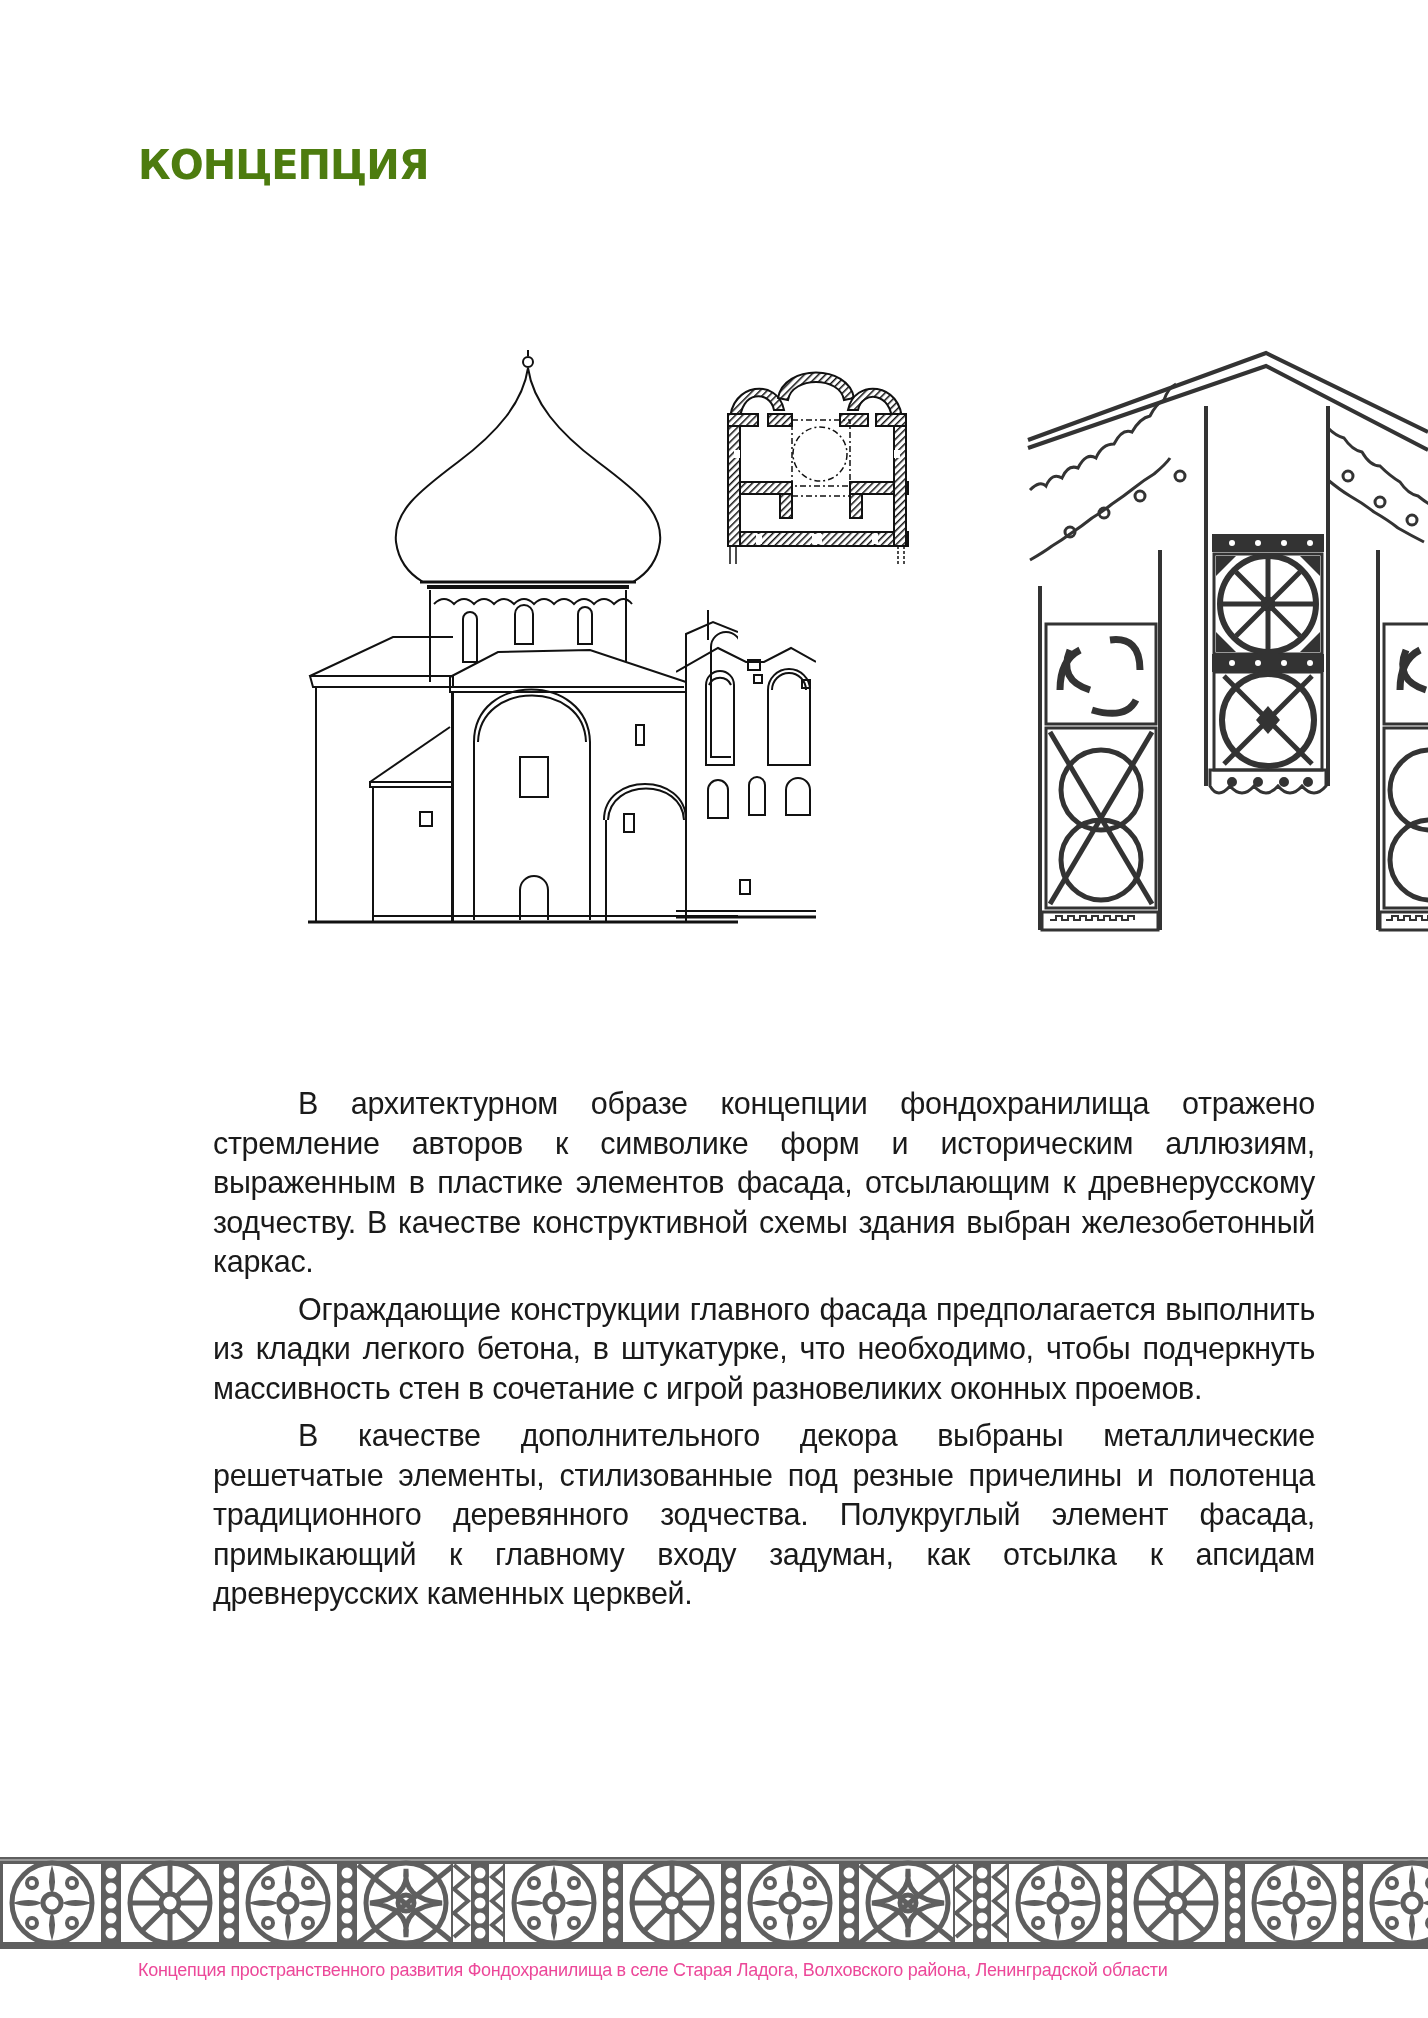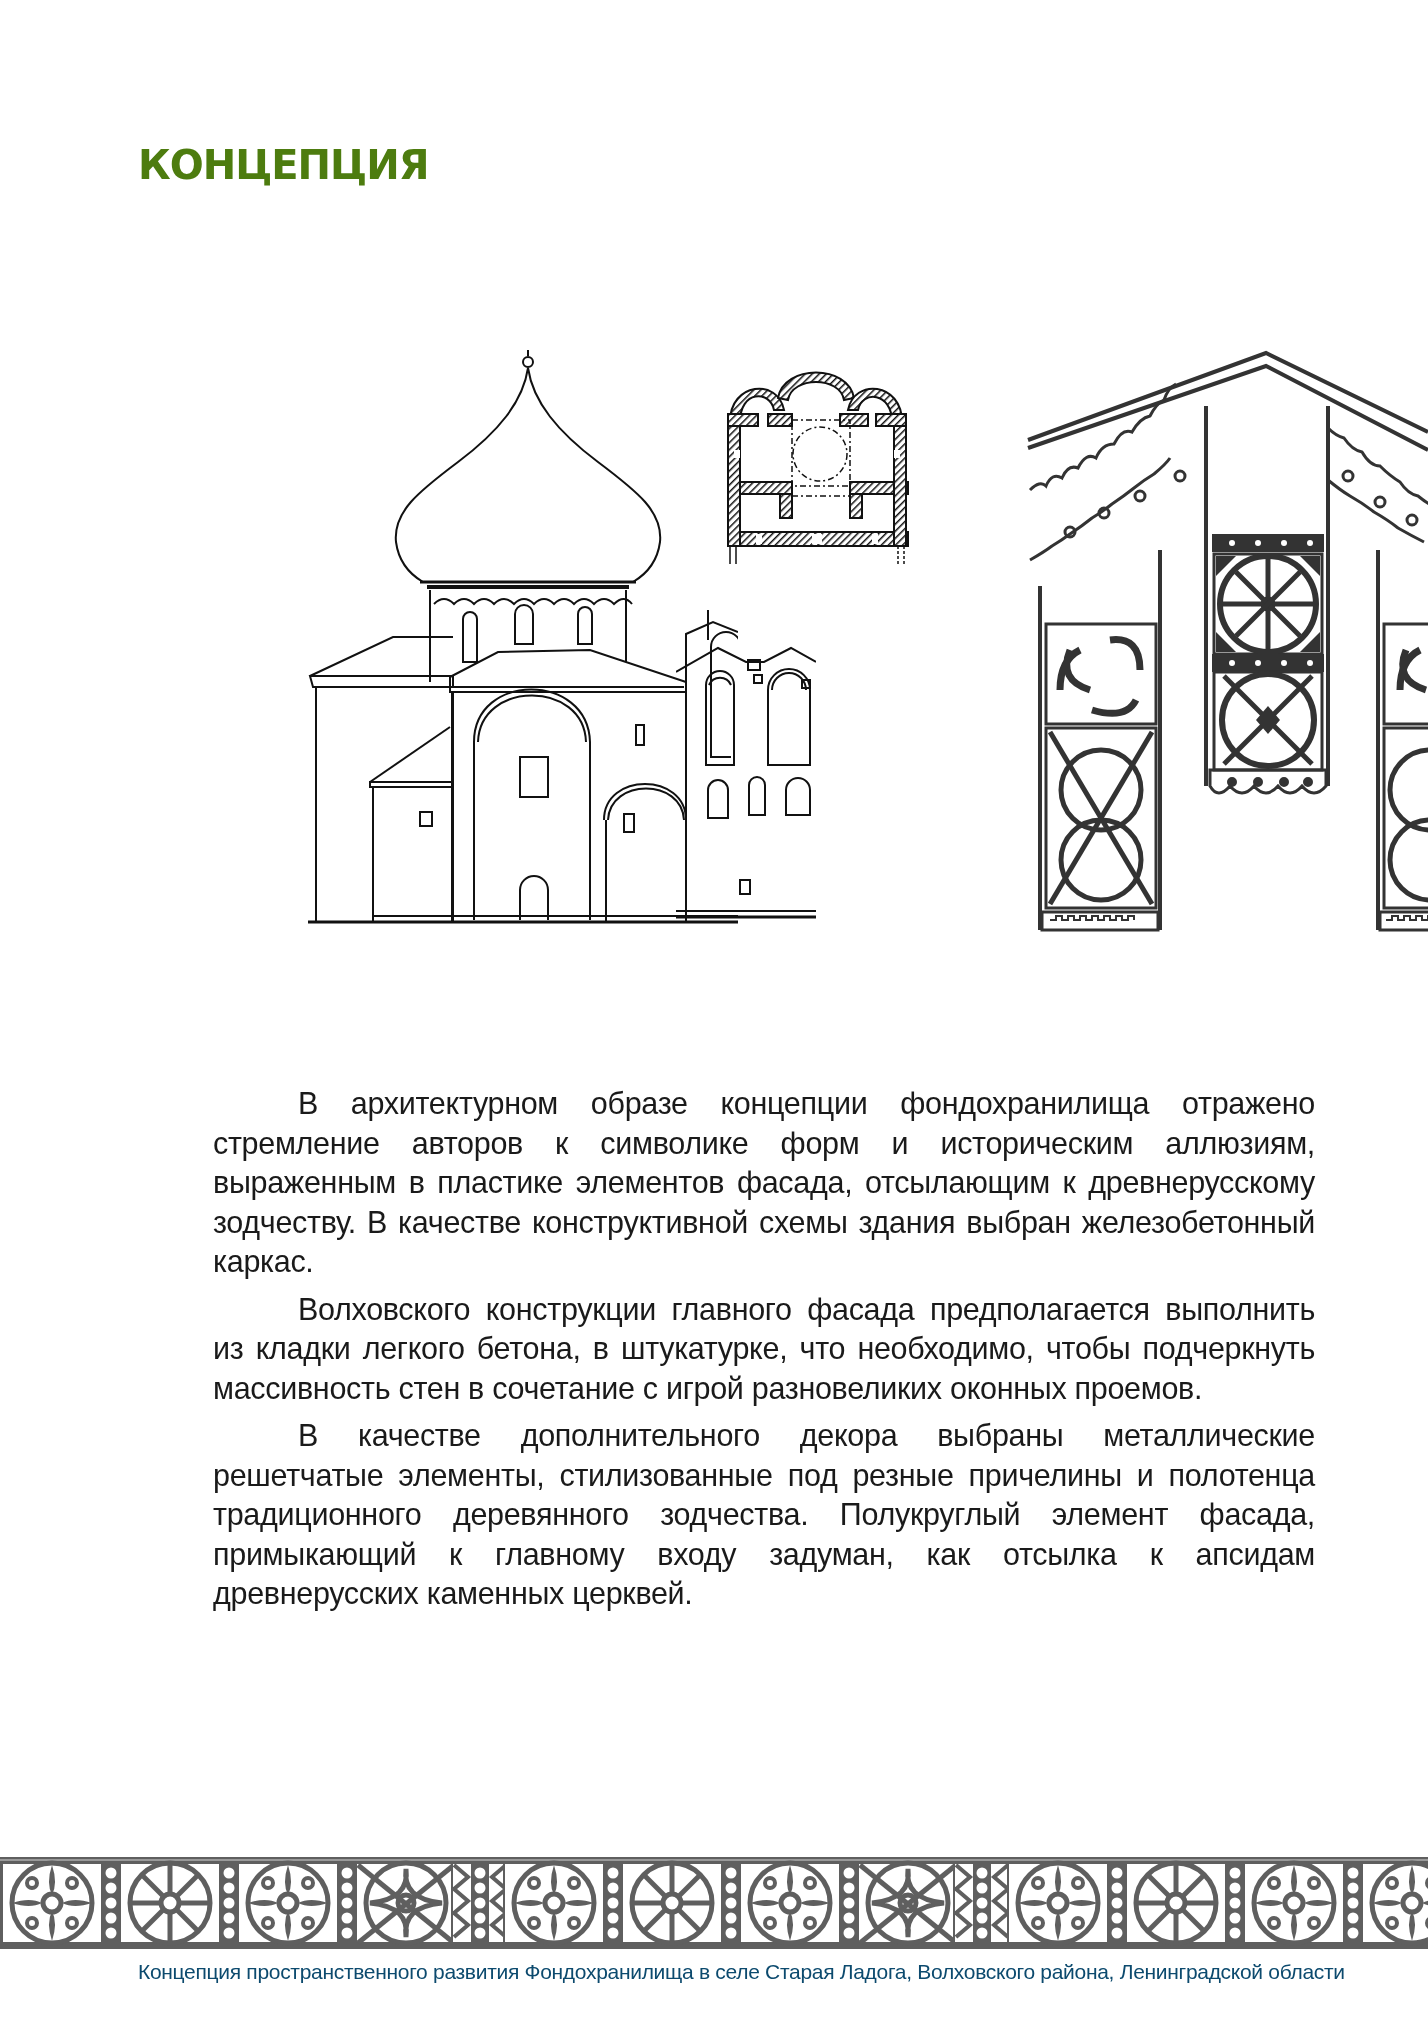--- a/index.html
+++ b/index.html
@@ -5,21 +5,21 @@
   html, body { margin: 0; padding: 0; background: #ffffff; }
   body { width: 1428px; height: 2018px; position: relative; overflow: hidden; font-family: "Liberation Sans", "DejaVu Sans", sans-serif; }
   .page-title { position: absolute; left: 138px; top: 142px; font-family: "DejaVu Sans", sans-serif; font-size: 40px; font-weight: bold; color: #4d7c0f; letter-spacing: -1px; margin: 0; }
   .fig { position: absolute; }
   #church { left: 298px; top: 342px; width: 440px; height: 590px; }
   #plan { left: 716px; top: 370px; width: 200px; height: 194px; }
   #ornament { left: 1010px; top: 350px; width: 418px; height: 590px; }
   .body-text { position: absolute; left: 205px; top: 1076px; width: 1118px; font-family: "Liberation Sans", sans-serif; font-size: 30.5px; line-height: 39.5px; color: #1a1a1a; letter-spacing: -0.3px; }
   .body-text p { margin: 8px; text-align: justify; text-align-last: left; text-indent: 85px; }
   .band { position: absolute; left: 0; top: 1857px; width: 1428px; height: 92px; }
-  .footer { position: absolute; left: 138px; top: 1960px; font-family: "Liberation Sans", sans-serif; font-size: 21px; color: #0c4a6e; white-space: nowrap; letter-spacing: -0.3px; }
+  .footer { position: absolute; left: 138px; top: 1960px; font-family: "Liberation Sans", sans-serif; font-size: 18px; color: #ec4899; white-space: nowrap; letter-spacing: -0.3px; }
 </style>
 </head>
 <body>
 
 <h1 class="page-title">КОНЦЕПЦИЯ</h1>
 
 <svg id="church" class="fig" viewBox="0 0 440 590" fill="none" stroke="#111" stroke-width="2">
 
   <line x1="230" y1="8" x2="230" y2="14"></line>
   <circle cx="230" cy="20" r="5"></circle>
@@ -234,21 +234,21 @@
   <g stroke-width="5">
     <circle cx="420" cy="440" r="40"></circle>
       <circle cx="420" cy="510" r="40"></circle>
   </g>
   <path d="M370 562 h60 v18 h-60 z" stroke-width="3"></path>
   <path d="M376 570 h6 v-4 h6 v4 h6 v-4 h6 v4 h6 v-4 h6 v4 h6 v-4 h6 v4" stroke-width="2"></path>
 </svg>
 
 <div class="body-text">
   <p>В архитектурном образе концепции фондохранилища отражено стремление авторов к символике форм и историческим аллюзиям, выраженным в пластике элементов фасада, отсылающим к древнерусскому зодчеству.  В качестве конструктивной схемы здания выбран железобетонный каркас.</p>
-  <p>Волховского конструкции главного фасада предполагается выполнить из кладки легкого бетона, в штукатурке, что необходимо, чтобы подчеркнуть массивность стен в сочетание с игрой разновеликих оконных проемов.</p>
+  <p>Ограждающие конструкции главного фасада предполагается выполнить из кладки легкого бетона, в штукатурке, что необходимо, чтобы подчеркнуть массивность стен в сочетание с игрой разновеликих оконных проемов.</p>
   <p>В качестве дополнительного декора выбраны металлические решетчатые элементы, стилизованные под резные причелины  и полотенца традиционного деревянного зодчества. Полукруглый элемент фасада, примыкающий к главному входу задуман, как отсылка к апсидам древнерусских каменных церквей.</p>
 </div>
 
 <svg class="band" viewBox="0 0 1428 92" preserveAspectRatio="none">
   <defs>
     <g id="m-cross">
       <rect x="0" y="6" width="100" height="80" fill="#fff" stroke="#5f5f5f" stroke-width="2"></rect>
       <circle cx="50" cy="46" r="40" fill="none" stroke="#5f5f5f" stroke-width="5"></circle>
       <circle cx="50" cy="46" r="9" fill="none" stroke="#5f5f5f" stroke-width="5"></circle>
       <path d="M50 8 q6 18 0 30 q-6 -12 0 -30 Z M50 84 q6 -18 0 -30 q-6 12 0 30 Z" fill="#5f5f5f"></path>

